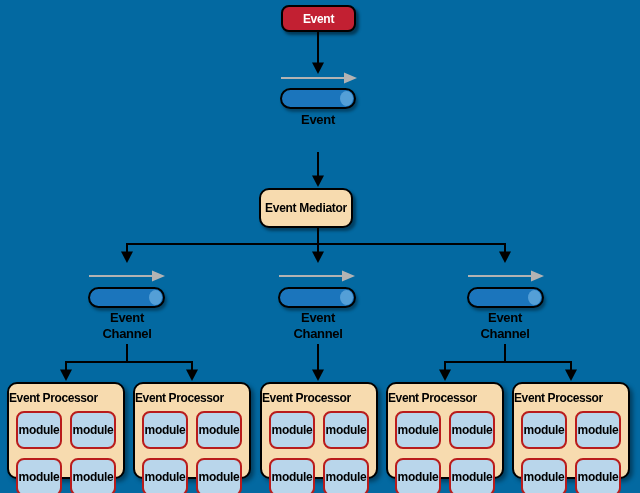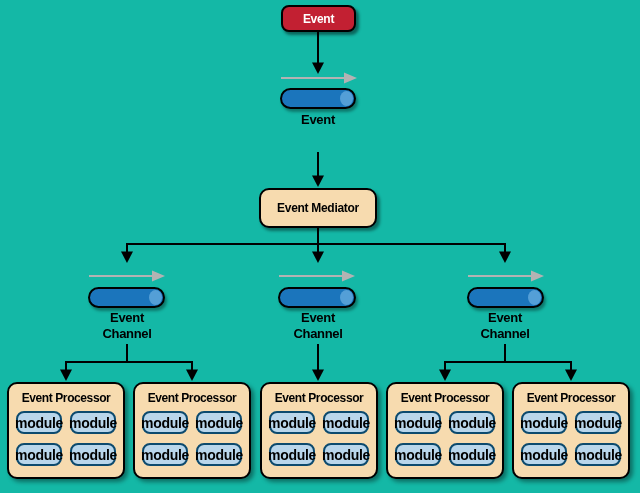--- a/index.html
+++ b/index.html
@@ -1,20 +1,20 @@
 <!DOCTYPE html>
 <html><head>
 <meta charset="utf-8">
 <style>
   html, body { margin: 0; padding: 0; background: #ffffff; }
   #canvas {
     position: relative;
     width: 640px;
     height: 493px;
-    background: #14b8a6;
+    background: #0369a1;
     font-family: "Liberation Sans", sans-serif;
     overflow: hidden;
   }
   #connectors {
     position: absolute;
     left: 0; top: 0;
     width: 640px; height: 493px;
     z-index: 1;
   }
   .node {
@@ -30,21 +30,21 @@
   }
   .event-node {
     left: 281px; top: 5px; width: 75px; height: 27px;
     background: #C22032;
     border-radius: 8px;
     color: #ffffff;
     font-size: 12px;
     box-shadow: 2.5px 3px 3px rgba(0,0,0,0.45);
   }
   .mediator-node {
-    left: 259px; top: 188px; width: 118px; height: 40px;
+    left: 259px; top: 188px; width: 94px; height: 40px;
     background: #F7DBAF;
     border-radius: 10px;
     color: #000000;
     font-size: 12px;
     box-shadow: 2.5px 3px 3px rgba(0,0,0,0.4);
   }
   .cylinder {
     position: absolute;
     box-sizing: border-box;
     height: 21px;
@@ -78,43 +78,43 @@
     width: 118px; height: 97px;
     box-sizing: border-box;
     background: #F7DBAF;
     border: 2px solid #000;
     border-radius: 10px;
     box-shadow: 3px 3px 4px rgba(0,0,0,0.4);
     z-index: 2;
   }
   .ptitle {
     margin-top: 7px;
-    text-align: center;
+    text-align: left;
     font-size: 12px;
     font-weight: bold;
     letter-spacing: -0.4px;
     color: #000;
   }
   .modules {
     display: grid;
     grid-template-columns: repeat(2, 46px);
     gap: 9px 8px;
     justify-content: center;
     margin-top: 6px;
   }
   .module {
     box-sizing: border-box;
-    height: 23px;
+    height: 38px;
     background: #B9D6EB;
-    border: 2px solid #0c4a6e;
+    border: 2px solid #b91c1c;
     border-radius: 8px;
     display: flex;
     align-items: center;
     justify-content: center;
-    font-size: 14px;
+    font-size: 12px;
     font-weight: bold;
     letter-spacing: -0.3px;
     color: #000;
   }
 </style>
 </head>
 <body>
 
 <div id="canvas">
 

